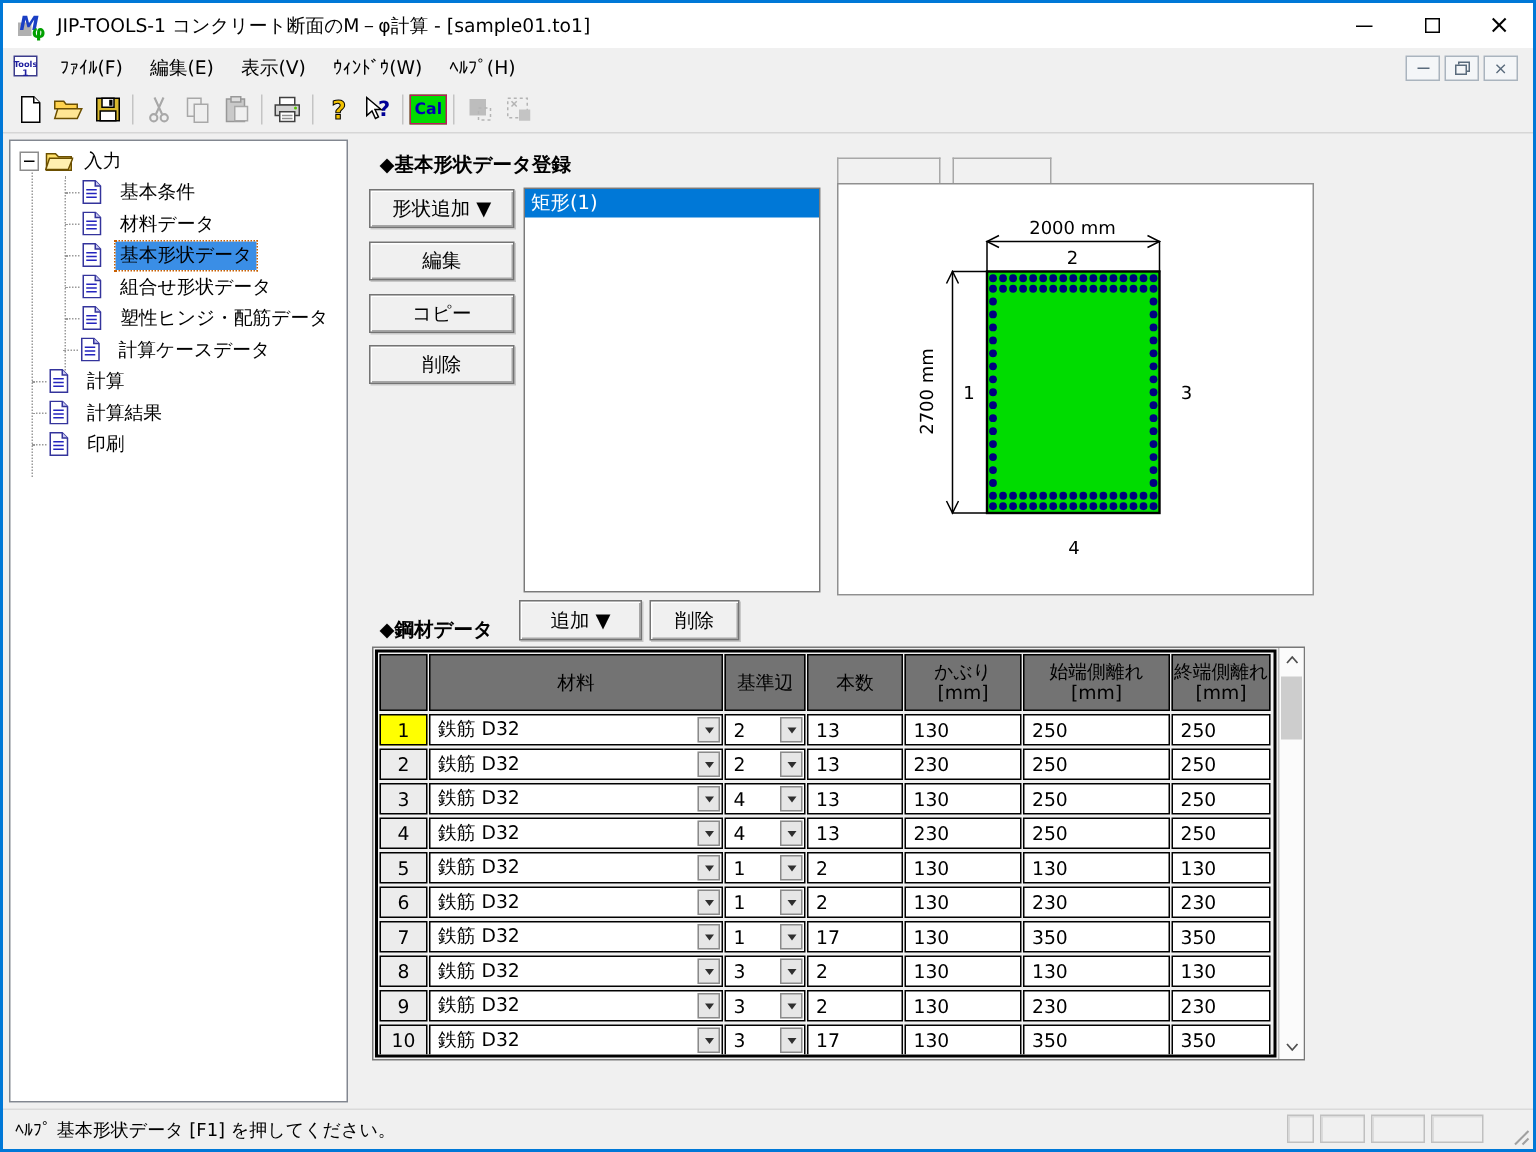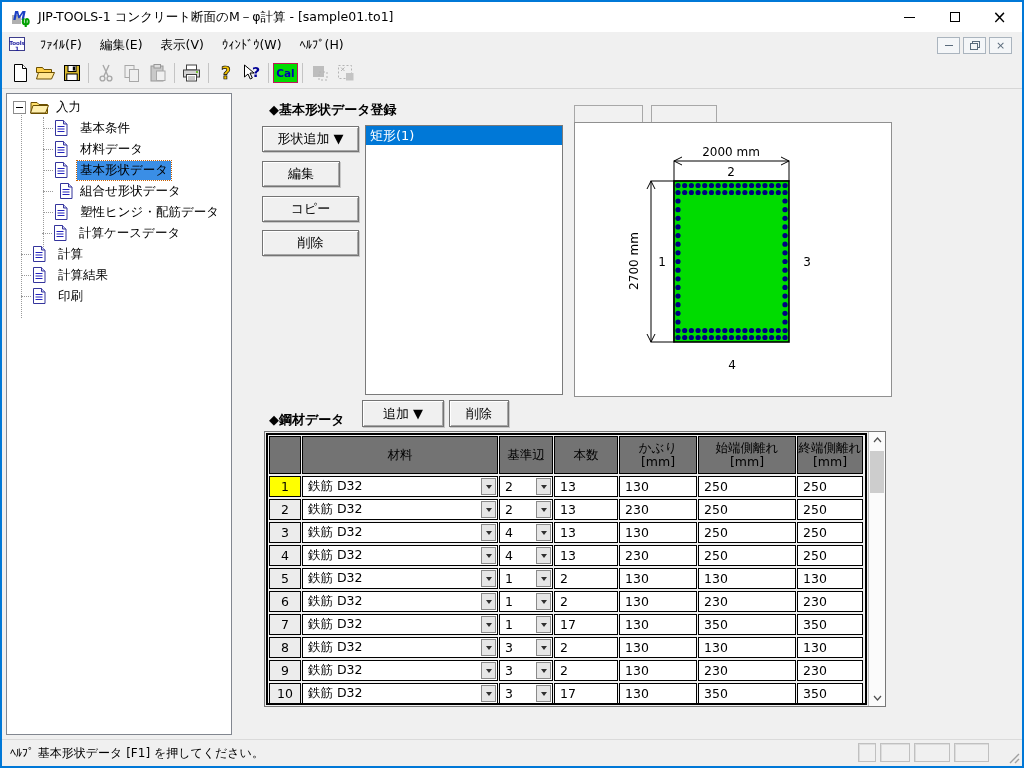--- a/index.html
+++ b/index.html
@@ -29,21 +29,21 @@
   .mdi-restore:after{content:"";position:absolute;left:0;top:2px;width:6px;height:5px;border:1px solid #5a6b7c;background:#f4f6f8;}
   
   .toolbar{height:30px;display:flex;align-items:center;padding-left:5px;gap:1px;
            border-bottom:1px solid #d6d6d6;flex:0 0 auto;background:#f0f0f0;}
   .tool-btn{width:25px;height:25px;display:flex;align-items:center;justify-content:center;}
   .tool-sep{width:1px;height:20px;background:#c4c4c4;margin:0 3px;}
   .cal-btn{width:25px;height:20px;background:#00dc00;border:1px solid #be185d;display:flex;
            align-items:center;justify-content:center;box-sizing:border-box;}
   .cal-btn span{font-size:10.5px;font-weight:bold;color:#0000b4;}
   
-  .content{flex:1;display:flex;padding:4px;gap:20px;min-height:0;}
+  .content{flex:1;display:flex;padding:4px;gap:4px;min-height:0;}
   .tree-panel{width:226px;flex:0 0 auto;background:#fff;border:1px solid #828790;
               box-sizing:border-box;position:relative;padding-top:3px;overflow:hidden;}
   .guide{position:absolute;border-left:1px dotted #9a9a9a;width:0;}
   .tree-row{height:21px;display:flex;align-items:center;font-size:12.5px;white-space:nowrap;position:relative;}
   .tree-row .stub{border-top:1px dotted #9a9a9a;height:0;width:10px;margin-right:1px;flex:0 0 auto;}
   .tree-row .t-icon{width:19px;height:17px;margin-right:4px;flex:0 0 auto;}
   .expander{width:11px;height:11px;border:1px solid #8c8c8c;background:#fff;margin:0 4px 0 6px;
             position:relative;box-sizing:content-box;flex:0 0 auto;}
   .expander:before{content:"";position:absolute;left:2px;top:4.5px;width:7px;height:0;border-top:1px solid #000;}
   .tree-label{padding:1px 3px;}
@@ -256,21 +256,21 @@
         </div>
         <div class="tree-row" style="padding-left: 36px;">
           <span class="stub"></span>
           <span class="t-icon"><svg width="14" height="16" viewBox="0 0 14 16">
               <path d="M1.5 .5 h8 l3.5 3.5 v11.5 h-11.5 z" fill="#fff" stroke="#34349c"></path>
               <path d="M9.5 .5 v3.5 h3.5" fill="#c9c9f2" stroke="#34349c"></path>
               <path d="M3.5 6.5 h7 M3.5 9 h7 M3.5 11.5 h7" stroke="#2424be" fill="none"></path>
             </svg></span>
           <span class="tree-label sel">基本形状データ</span>
         </div>
-        <div class="tree-row" style="padding-left: 36px; text-align: right;">
+        <div class="tree-row" style="padding-left: 36px;">
           <span class="stub"></span>
           <span class="t-icon"><svg width="14" height="16" viewBox="0 0 14 16">
               <path d="M1.5 .5 h8 l3.5 3.5 v11.5 h-11.5 z" fill="#fff" stroke="#34349c"></path>
               <path d="M9.5 .5 v3.5 h3.5" fill="#c9c9f2" stroke="#34349c"></path>
               <path d="M3.5 6.5 h7 M3.5 9 h7 M3.5 11.5 h7" stroke="#2424be" fill="none"></path>
             </svg></span>
           <span class="tree-label">組合せ形状データ</span>
         </div>
         <div class="tree-row" style="padding-left: 36px;">
           <span class="stub"></span>
@@ -316,21 +316,21 @@
               <path d="M3.5 6.5 h7 M3.5 9 h7 M3.5 11.5 h7" stroke="#2424be" fill="none"></path>
             </svg></span>
           <span class="tree-label">印刷</span>
         </div>
       </div>
 
     <div class="main-panel">
 
       <div class="sec-heading" style="left:17px;top:8px;">◆基本形状データ登録</div>
       <button class="btn3d" style="left:10px;top:33px;width:97px;height:26px;">形状追加 ▼</button>
-      <button class="btn3d" style="left:10px;top:68px;width:78px;height:26px;">編集</button>
+      <button class="btn3d" style="left:10px;top:68px;width:97px;height:26px;">編集</button>
       <button class="btn3d" style="left:10px;top:103px;width:97px;height:26px;">コピー</button>
       <button class="btn3d" style="left:10px;top:137px;width:97px;height:26px;">削除</button>
       <div class="shape-list" id="shape-list">
           <div class="shape-item sel">矩形(1)</div>
         </div>
 
       <div class="prev-tab" style="left:322px;top:12px;width:69px;"></div>
       <div class="prev-tab" style="left:399px;top:12px;width:66px;"></div>
       <div class="preview">
         <svg width="316" height="273" viewBox="0 0 316 273">

